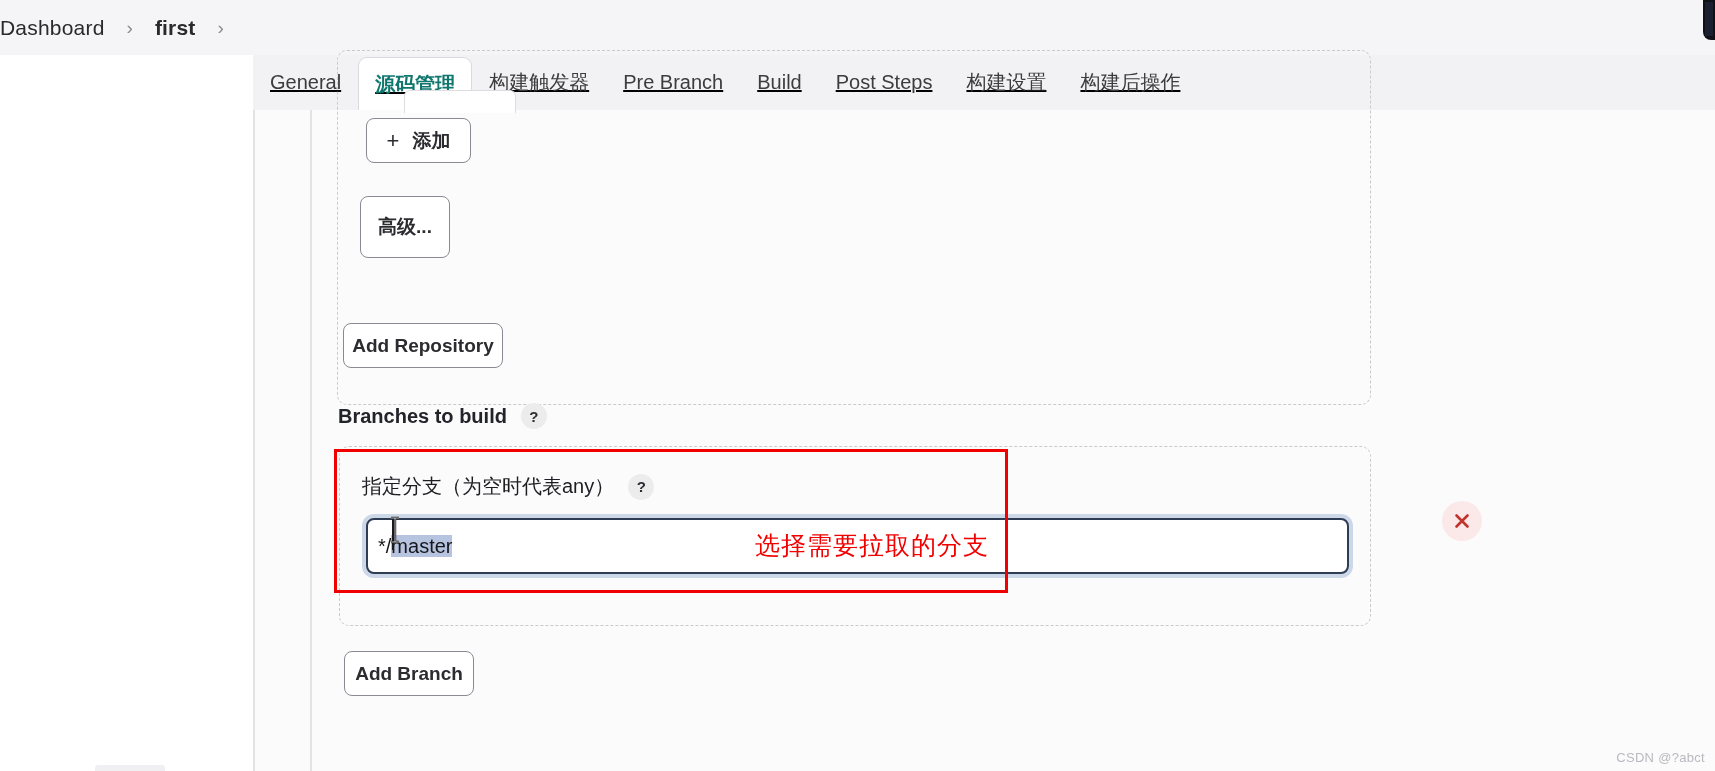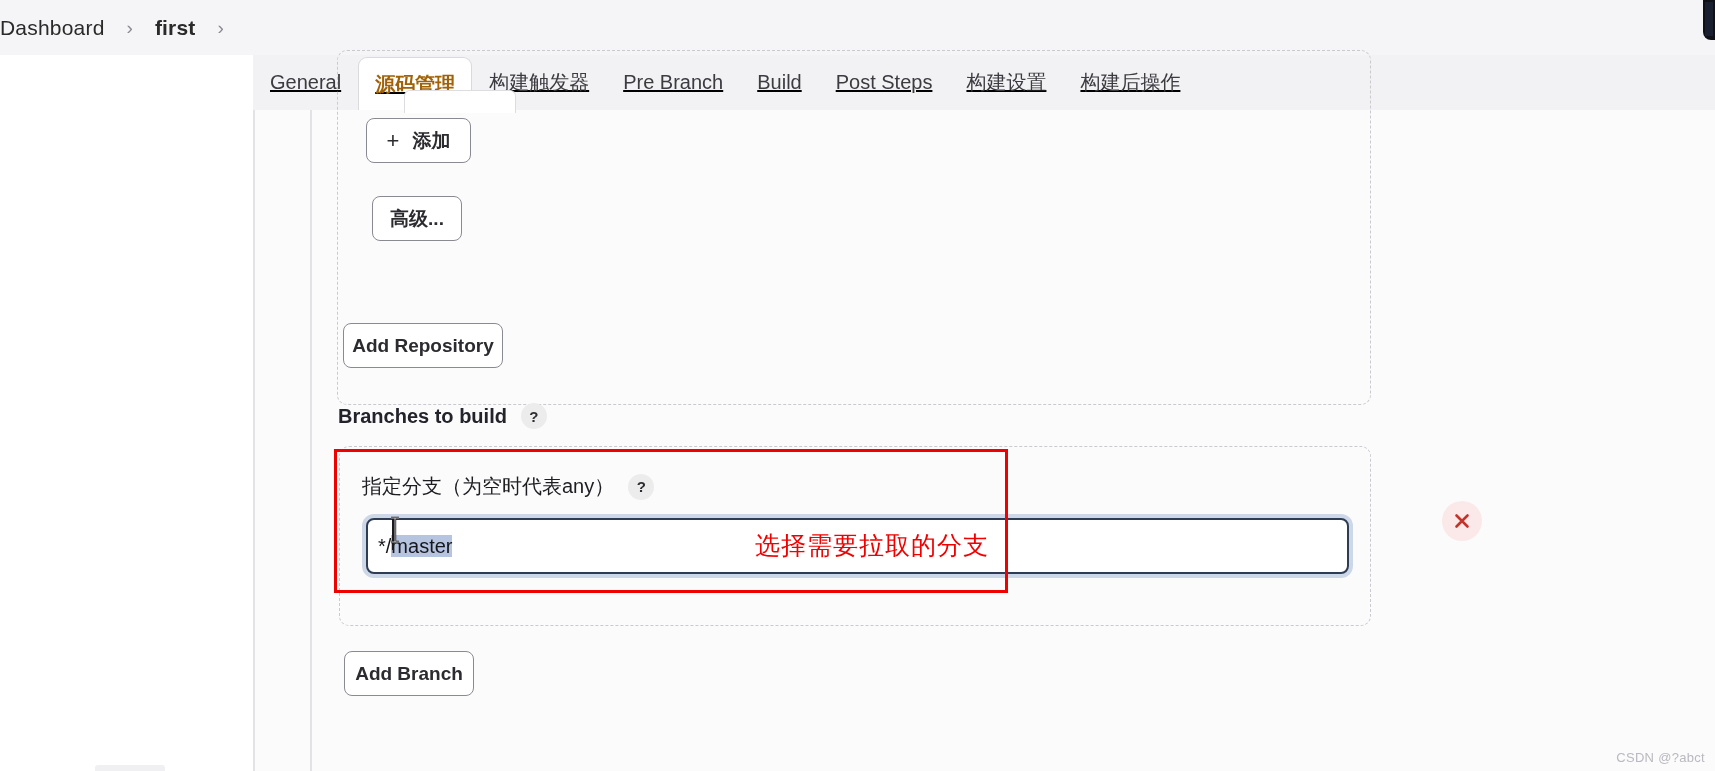--- a/index.html
+++ b/index.html
@@ -72,21 +72,21 @@
     align-items: center;
     white-space: nowrap;
     cursor: pointer;
   }
   .tab.active {
     background: #ffffff;
     border: 1px solid #d9d9de;
     border-bottom: none;
     border-radius: 9px 9px 0 0;
     font-weight: 700;
-    color: #a16207;
+    color: #0f766e;
     height: 53px;
     box-sizing: border-box;
     padding: 0 16px;
     margin-top: 2px;
   }
 
   
   #form-area {
     position: absolute;
     left: 0; top: 110px;
@@ -332,21 +332,21 @@
 
   <div class="dashed-box" style="left:337px; top:-60px; width:1034px; height:355px;"></div>
 
   <div style="position:absolute; left:404px; top:-20px; width:110px; height:22px; background:#ffffff; border:1px solid #dcdce1; border-bottom:none; border-radius:6px 6px 0 0;"></div>
 
   <div class="btn" style="left:366px; top:8px; width:105px; height:45px;">
     <span class="plus">+</span>
     <span>添加</span>
   </div>
 
-  <div class="btn" style="left:372px; top:86px; width:90px; height:45px;align-items:center;">
+  <div class="btn" style="left:360px; top:86px; width:90px; height:62px;align-items:center;">
     <span>高级...</span>
   </div>
 
   <div class="btn" style="left:343px; top:213px; width:160px; height:45px;">
     <span>Add Repository</span>
   </div>
 
   <div class="field-label" style="left:338px; top:293px;">
     <span>Branches to build</span>
     <span class="help-badge">?</span>

